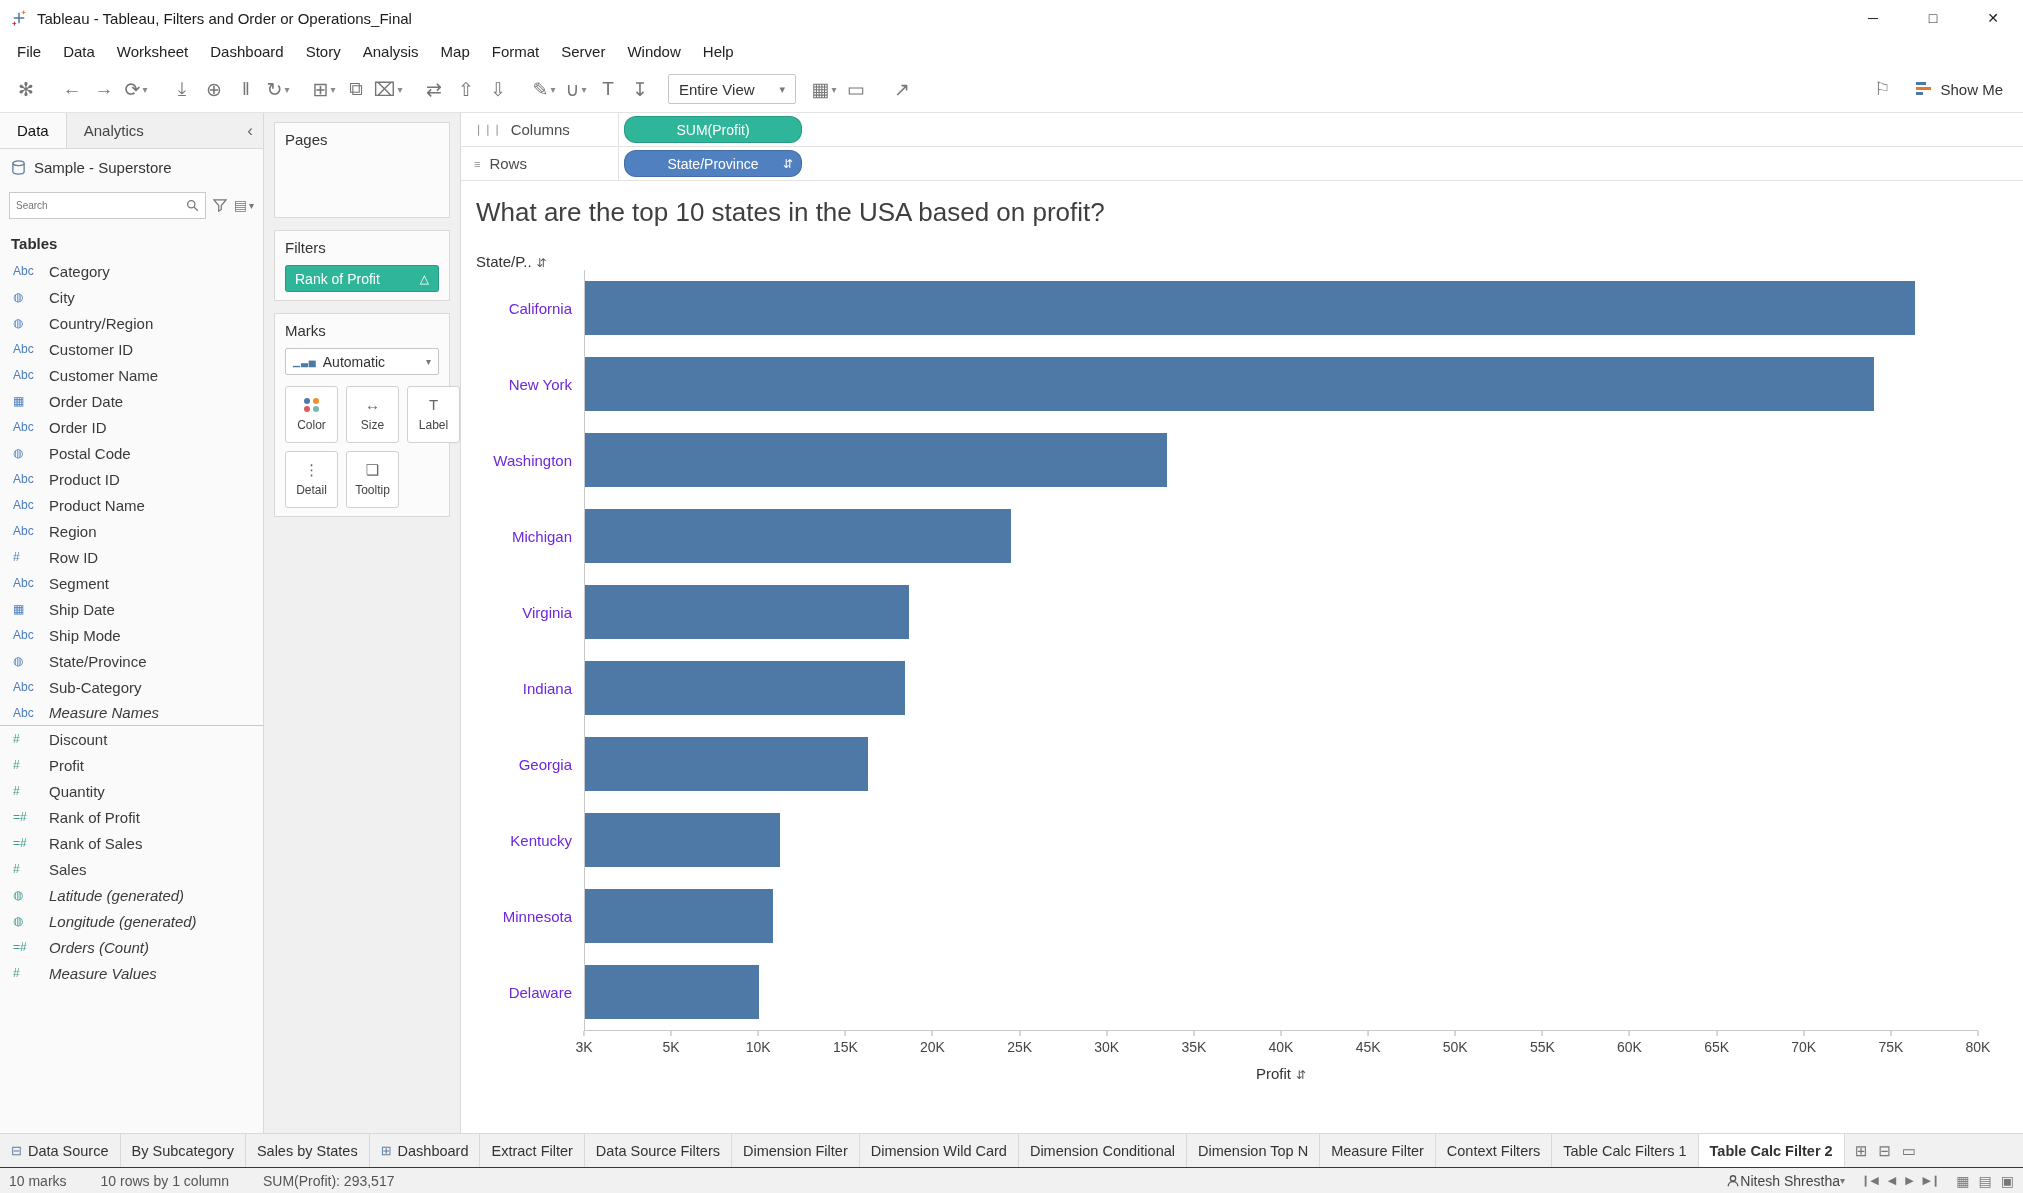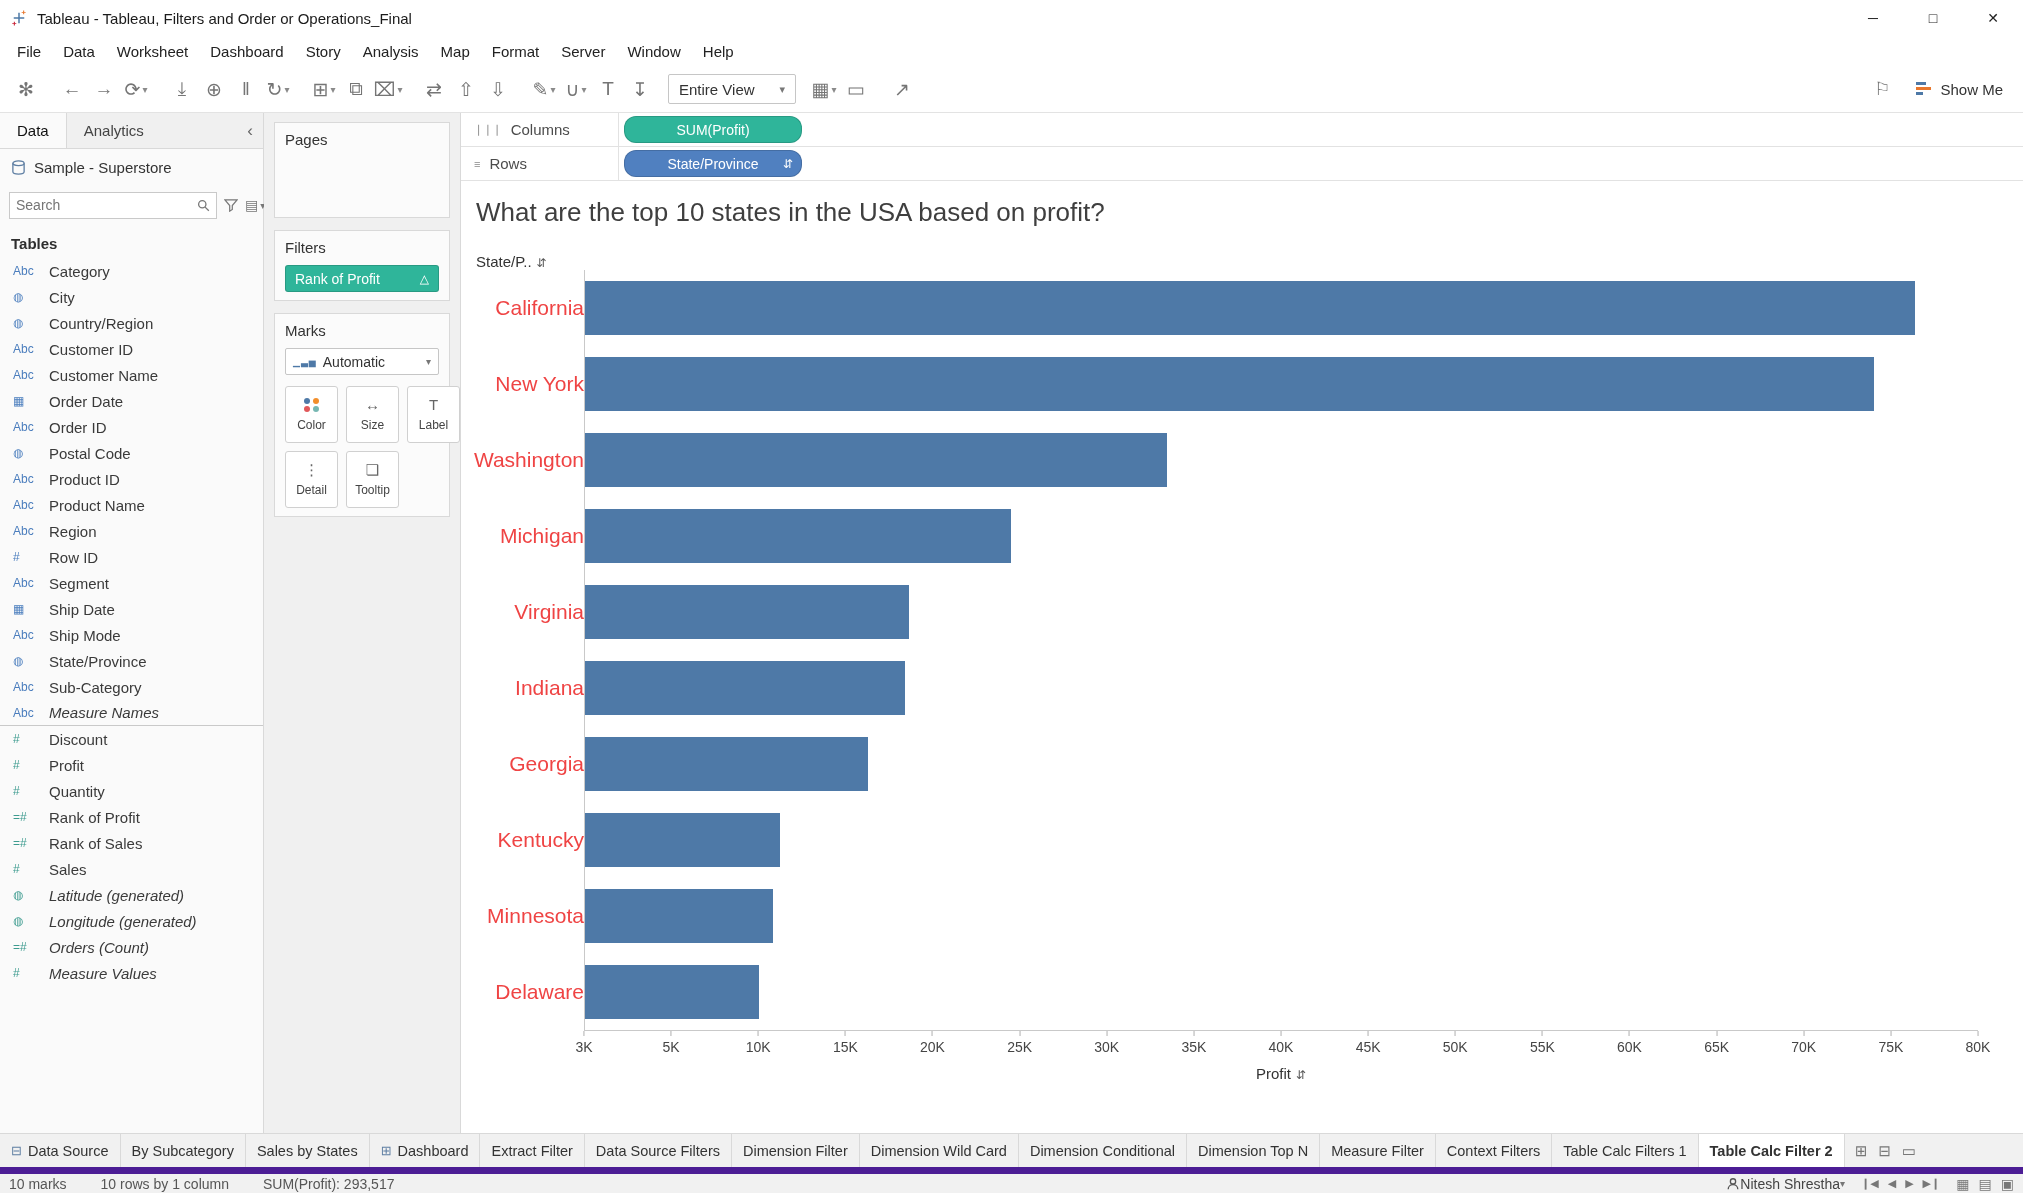--- a/index.html
+++ b/index.html
@@ -33,21 +33,21 @@
   .main { flex:1 1 auto; display:flex; min-height:0; }
   
   .data-pane { width:264px; flex:0 0 auto; background:#fafafa; border-right:1px solid #d9d9d9; display:flex; flex-direction:column; }
   .pane-tabs { height:36px; display:flex; background:#f0f0f0; border-bottom:1px solid #d9d9d9; }
   .pane-tab { padding:0 17px; display:flex; align-items:center; font-size:15px; color:#444; }
   .pane-tab.active { background:#fafafa; color:#111; border-right:1px solid #d9d9d9; }
   .pane-collapse { margin-left:auto; width:26px; display:flex; align-items:center; justify-content:center; color:#666; font-size:17px; }
   .ds-row { height:36px; display:flex; align-items:center; gap:8px; padding:0 11px; font-size:15px; color:#333; }
   .search-row { height:40px; display:flex; align-items:center; gap:7px; padding:0 9px; }
   .search-box { flex:1; height:27px; border:1px solid #c9c9c9; background:#fff; display:flex; align-items:center; padding:0 6px; }
-  .search-box input { border:none; outline:none; flex:1; font-family:"Liberation Sans",sans-serif; font-size:14px; color:#701a75; background:transparent; min-width:0; }
+  .search-box input { border:none; outline:none; flex:1; font-family:"Liberation Sans",sans-serif; font-size:10px; color:#701a75; background:transparent; min-width:0; }
   .side-icon { color:#777; display:flex; align-items:center; }
   .view-opt { color:#777; font-size:14px; display:flex; align-items:center; gap:2px; }
   .view-opt .caret { font-size:10px; }
   .tables-header { padding:10px 11px 6px; font-weight:bold; font-size:15px; color:#2e2e2e; }
   .fields { flex:1; overflow:hidden; }
   .field-row { height:26px; display:flex; align-items:center; gap:6px; padding:0 10px 0 13px; }
   .f-icon { width:30px; flex:0 0 auto; font-size:12px; text-align:left; }
   .field-row .f-icon { color:#4a7dbd; }
   .field-row.measure .f-icon { color:#3d9b8f; }
   .f-label { font-size:15px; color:#3a3a3a; white-space:nowrap; }
@@ -83,41 +83,41 @@
   .shelf-pills { flex:1; display:flex; align-items:center; gap:4px; padding-left:5px; }
   .shelf-pill { width:178px; position:relative; justify-content:center;border-radius:12px; }
   .shelf-pill .pill-badge { position:absolute; right:8px; }
   
   .view-region { flex:1; min-height:0; padding:10px 0 0 13px; position:relative; }
   .sheet-title { font-size:26px; color:#3f3f3f; font-weight:400; margin:6px 0 16px 2px; }
   .row-header { height:26px; display:flex; align-items:flex-end; gap:5px; padding-left:2px; font-size:15px; color:#333; }
   .row-header .sort-glyph { font-size:12px; color:#555; }
   .chart-body { display:flex; }
   .labels-col { width:110px; flex:0 0 auto; }
-  .bar-label { height:76px; display:flex; align-items:center; justify-content:flex-end; font-size:21px; color:#ef4444; }
+  .bar-label { height:76px; display:flex; align-items:center; justify-content:flex-end; padding-right:12px; font-size:15px; color:#6d28d9; }
   .plot-col { flex:1; margin-right:45px; border-left:1px solid #c9c9c9; border-bottom:1px solid #c9c9c9; }
   .bar-row { height:76px; display:flex; align-items:center; }
   .bar { height:54px; }
   .axis-row { display:flex; }
   .axis-spacer { width:110px; flex:0 0 auto; }
   .ticks-col { flex:1; margin-right:45px; position:relative; height:32px; }
   .tick { position:absolute; top:0; transform:translateX(-50%); display:flex; flex-direction:column; align-items:center; }
   .tick-mark { width:1px; height:5px; background:#b0b0b0; display:block; }
   .tick-label { margin-top:3px; font-size:14px; color:#454545; }
   .axis-title-wrap { flex:1; margin-right:45px; text-align:center; font-size:15px; color:#333; padding-top:2px; }
   .axis-title-wrap .sort-glyph { font-size:12px; color:#555; margin-left:5px; }
   
   .tabbar { height:34px; flex:0 0 auto; background:#f1f1f1; border-top:1px solid #d9d9d9; display:flex; align-items:stretch; overflow:hidden; }
   .sheet-tab { display:flex; align-items:center; gap:6px; padding:0 11px; border-right:1px solid #d9d9d9; font-size:14.5px; color:#333; white-space:nowrap; }
   .sheet-tab.active { background:#fff; font-weight:bold; }
   .sheet-tab .tab-icon { color:#5f7fa3; font-size:13px; }
   .sheet-tab .tab-icon:empty { display:none; }
   .newsheet-group { display:flex; align-items:center; gap:11px; padding:0 10px; color:#777; font-size:15px; }
   
-  .statusbar { height:26px; flex:0 0 auto; background:#f1f1f1; border-top:7px solid #4c1d95; display:flex; align-items:center; padding:0 9px; font-size:14px; color:#555; }
+  .statusbar { height:26px; flex:0 0 auto; background:#f1f1f1; border-top:1px solid #4c1d95; display:flex; align-items:center; padding:0 9px; font-size:14px; color:#555; }
   .status-item { margin-right:34px; white-space:nowrap; }
   .status-right { margin-left:auto; display:flex; align-items:center; gap:16px; }
   .user-chip { display:flex; align-items:center; color:#444; }
   .user-chip .caret { font-size:10px; color:#777; }
   .nav-group, .viewicons-group { display:flex; align-items:center; gap:9px; color:#777; font-size:11px; }
   .viewicons-group { font-size:14px; }
   svg.ico { display:block; }
 </style>
 </head>
 <body>

